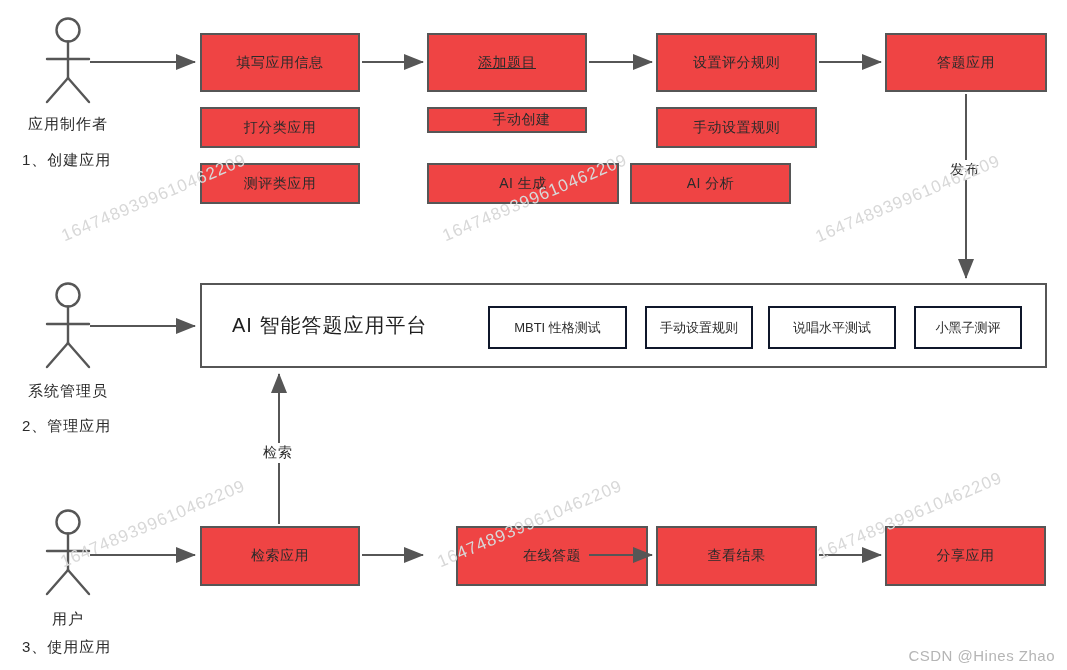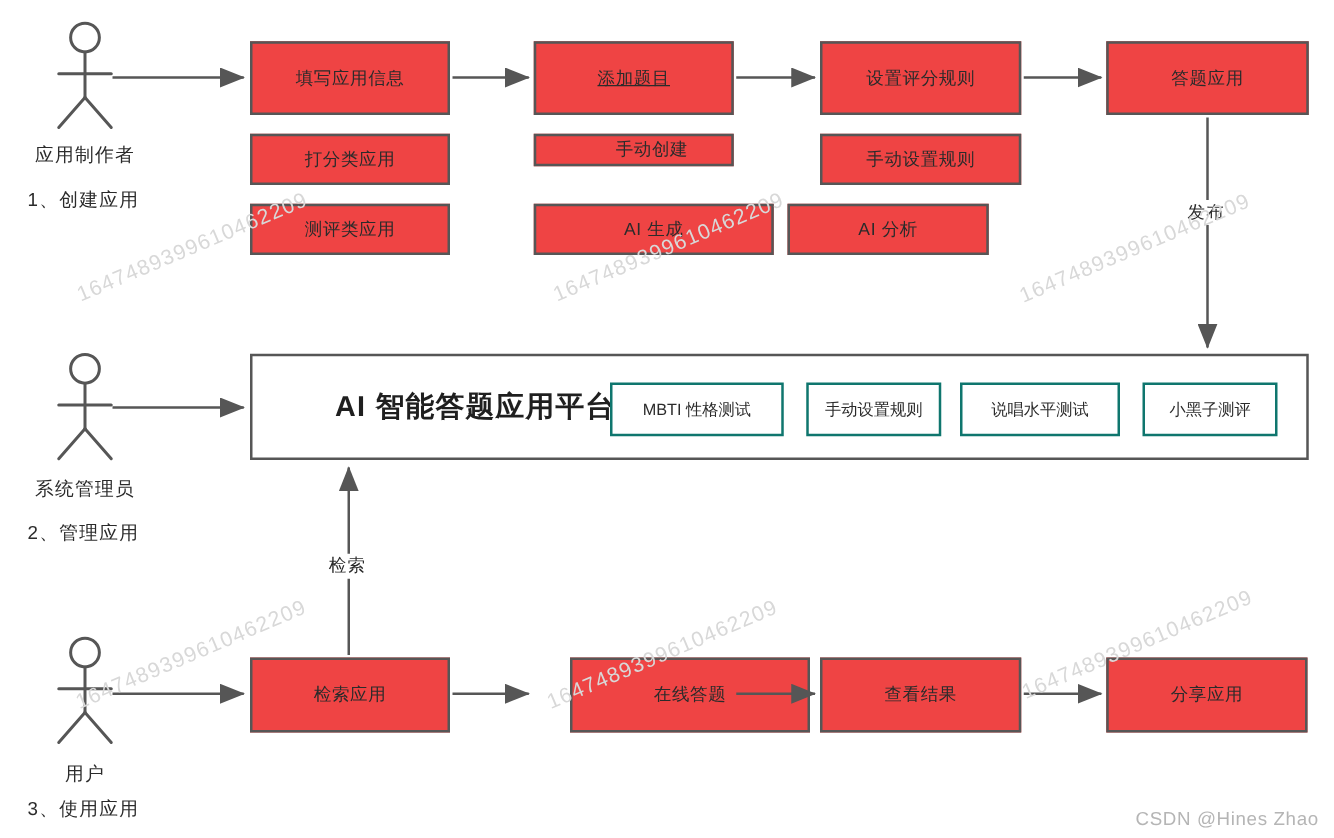--- a/index.html
+++ b/index.html
@@ -31,32 +31,31 @@
     background: #ffffff;
     z-index: 1;
   }
   .platform-title {
     position: absolute;
     left: 30px;
     top: 0;
     height: 100%;
     display: flex;
     align-items: center;
-    font-size: 23px;
-    font-weight: bold;
+    font-size: 20px;
+    font-weight: normal;
     color: #1f1f1f;
     letter-spacing: 1px;
-    margin-left: 36px;
   }
   .inner-box {
     position: absolute;
     top: 21px;
     height: 43px;
     box-sizing: border-box;
-    border: 2px solid #0f766e;
+    border: 2px solid #0f172a;
     background: #ffffff;
     display: flex;
     align-items: center;
     justify-content: center;
     font-size: 13px;
     color: #2b2b2b;
   }
   .actor { position: absolute; z-index: 1; }
   .actor-name {
     position: absolute;

